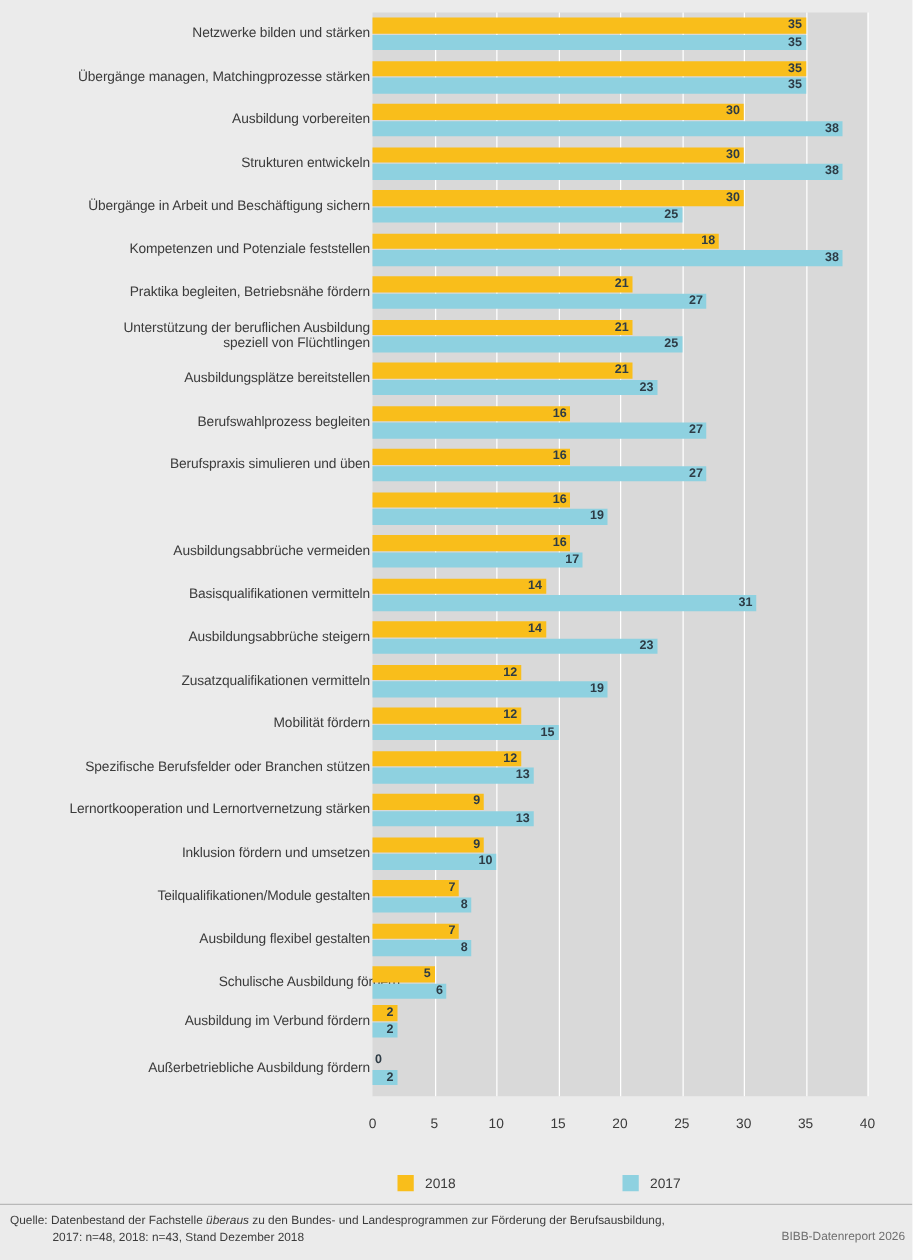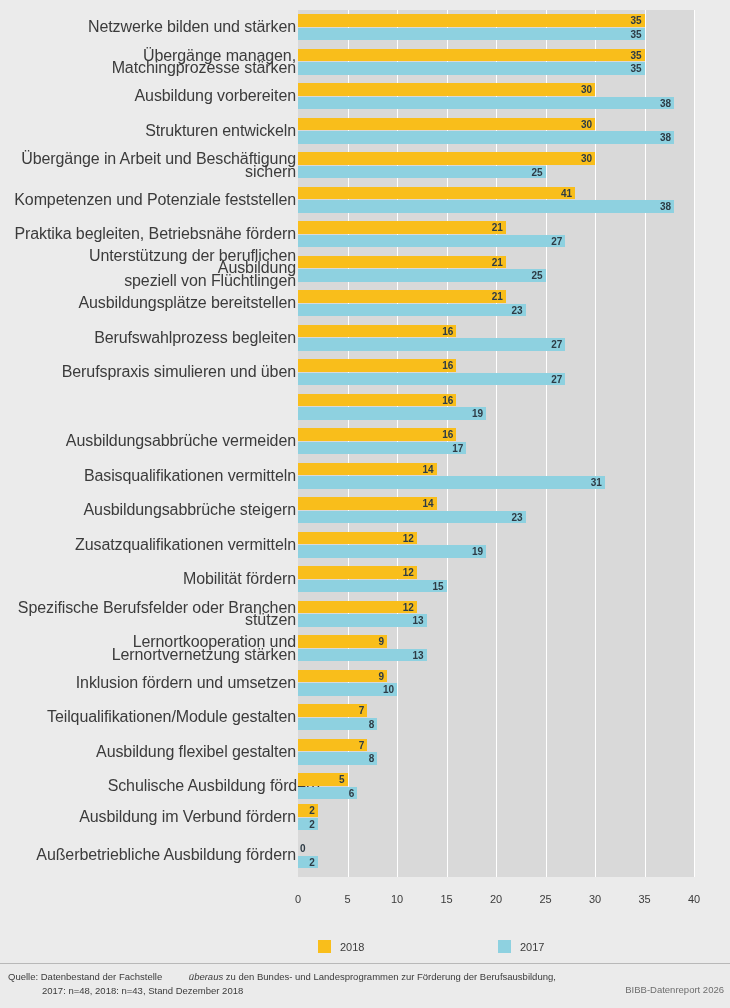--- a/index.html
+++ b/index.html
@@ -33,21 +33,21 @@
     width: 730px;
     height: 34.5px;
   }
   .row-label {
     position: absolute;
     right: 434px;           
     top: 50%;
     transform: translateY(-50%);
     width: 285px;
     text-align: right;
-    font-size: 16px;
+    font-size: 11px;
     line-height: 12.5px;
     color: #3b3b3b;
     letter-spacing: -0.1px;
   }
   .bars {
     position: absolute;
     left: 298px;
     top: 4px;
     width: 396px;
     height: 27px;
@@ -156,21 +156,21 @@
     top: 2px;
     width: 560px;
     font-size: 9.5px;
     line-height: 14px;
     color: #3b3b3b;
   }
   #source-line2 {
     display: block;
     padding-left: 34px;
   }
-  .ital { font-style: italic; margin-left: 24px; }
+  .ital { font-style: italic; }
   #report-tag {
     position: absolute;
     right: 6px;
     top: 16px;
     font-size: 9.5px;
     color: #6e6e6e;
   }
 </style>
 </head>
 <body>
@@ -253,21 +253,21 @@
               <span class="bar-value">25</span>
             </div>
           </div>
         </div>
         <div class="row" style="top: 182.5px;">
           <div class="row-label">
             <div>Kompetenzen und Potenziale feststellen</div>
           </div>
           <div class="bars">
             <div class="bar y2018" style="width: 277.2px; background: rgb(249, 190, 27);">
-              <span class="bar-value">41</span>
+              <span class="bar-value">18</span>
             </div>
             <div class="bar y2017" style="width: 376.2px; background: rgb(142, 209, 224);">
               <span class="bar-value">38</span>
             </div>
           </div>
         </div>
         <div class="row" style="top: 217px;">
           <div class="row-label">
             <div>Praktika begleiten, Betriebsnähe fördern</div>
           </div>

